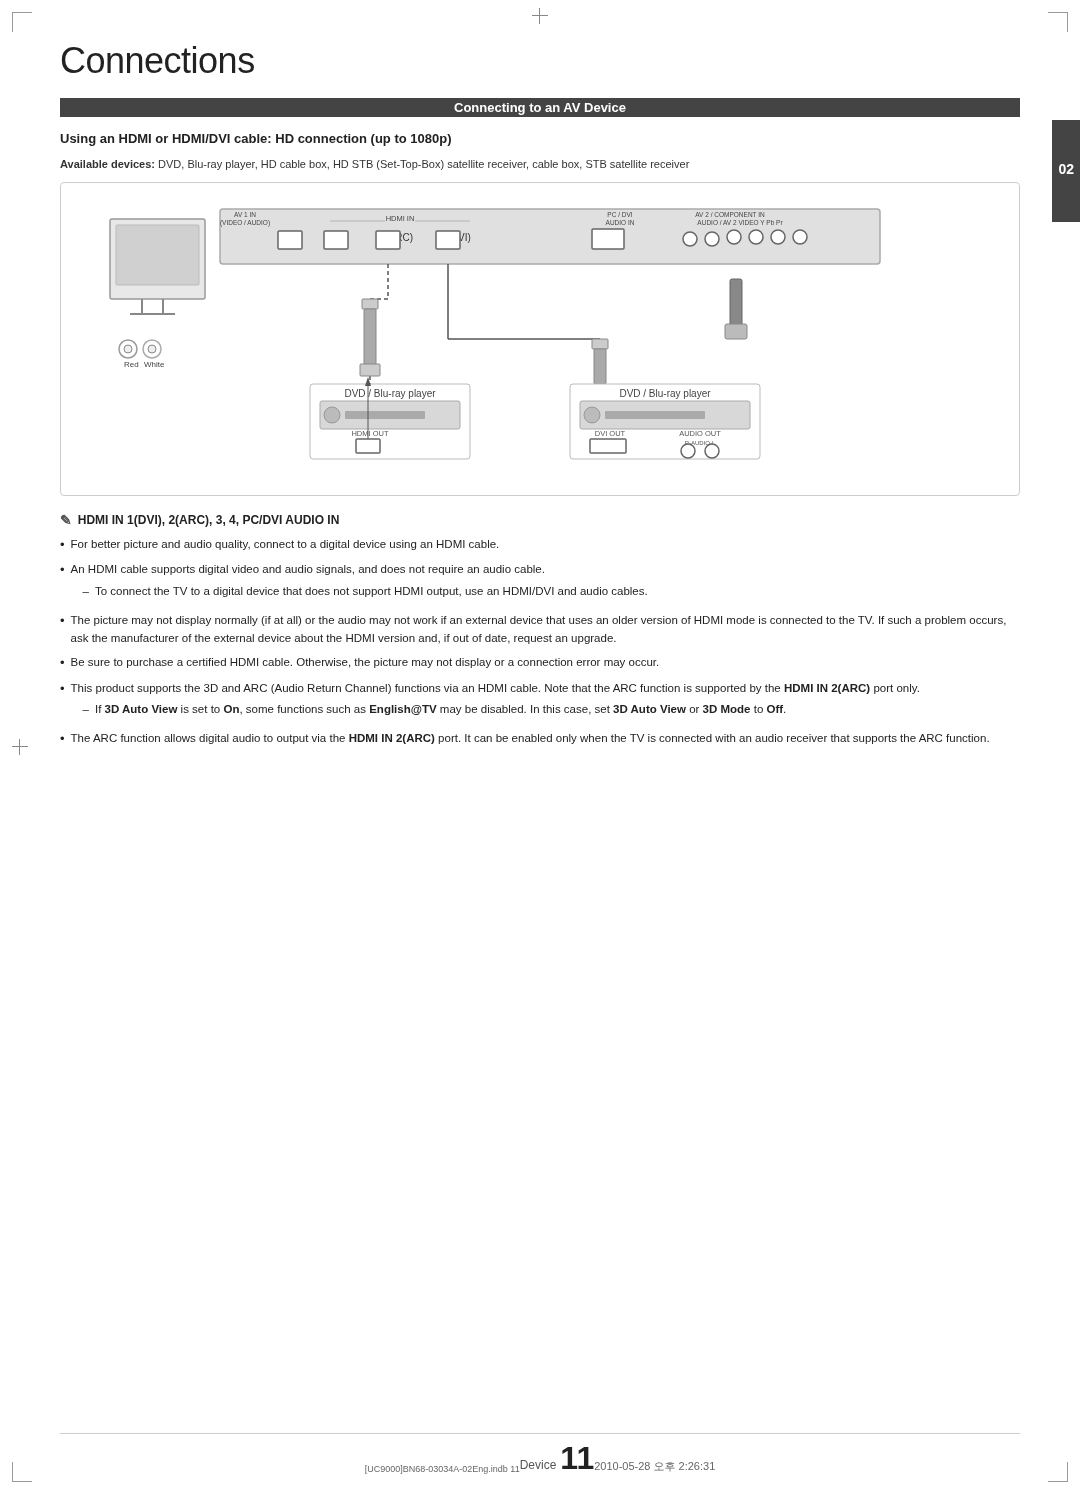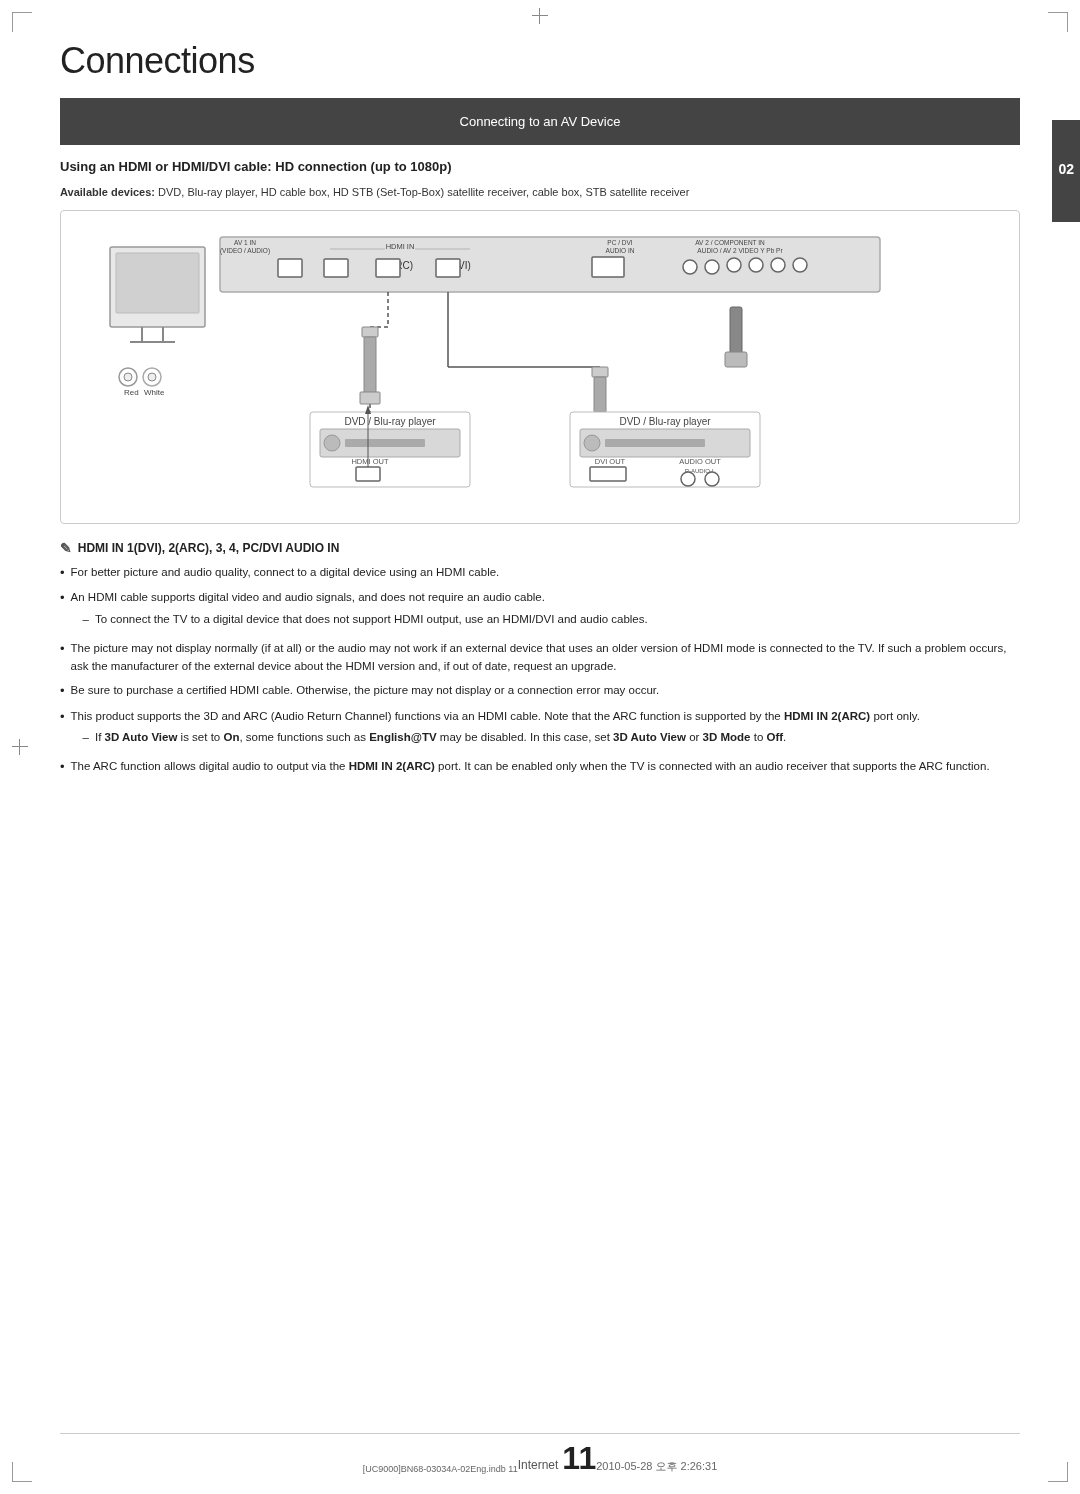--- a/index.html
+++ b/index.html
@@ -89,22 +89,22 @@
       margin-bottom: 16px;
       letter-spacing: -0.5px;
     }
 
     
     .section-header {
       background: #444;
       color: #fff;
       text-align: center;
       font-size: 13px;
-      font-weight: normal;
-      padding: 16px 0;
+      font-weight: bold;
+      padding: 2px 0;
       margin-bottom: 14px;
     }
 
     
     .subsection-heading {
       font-size: 13px;
       font-weight: bold;
       margin-bottom: 12px;
       color: #222;
     }
@@ -423,19 +423,19 @@
       </li>
       <li>
         <span>The ARC function allows digital audio to output via the <strong>HDMI IN 2(ARC)</strong> port. It can be enabled only when the TV is connected with an audio receiver that supports the ARC function.</span>
       </li>
     </ul>
   </div>
 
   <div class="page-footer">
     <div class="footer-left">[UC9000]BN68-03034A-02Eng.indb  11</div>
     <div class="footer-page">
-      <span class="footer-page-label">Internet</span>
+      <span class="footer-page-label">Device</span>
       <span class="footer-page-num">11</span>
     </div>
     <div class="footer-right">2010-05-28  오후 2:26:31</div>
   </div>
 
 </div>
 
 </body></html>

